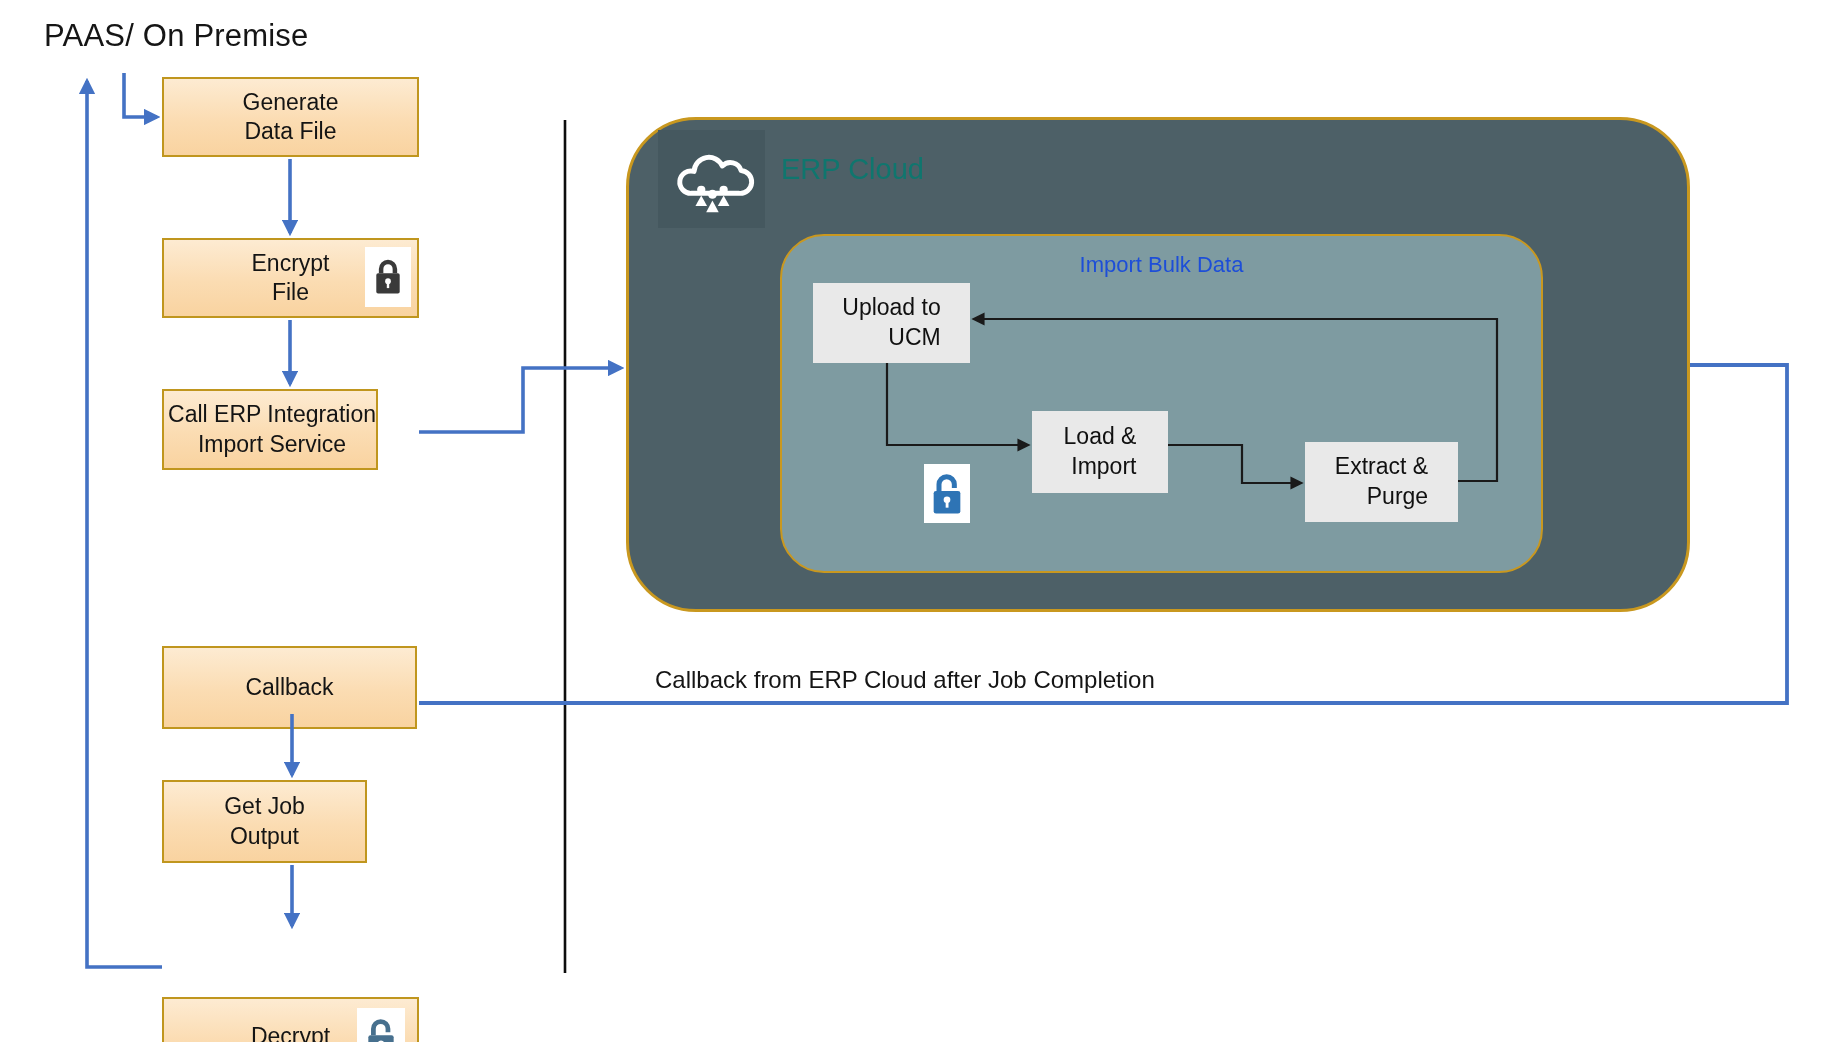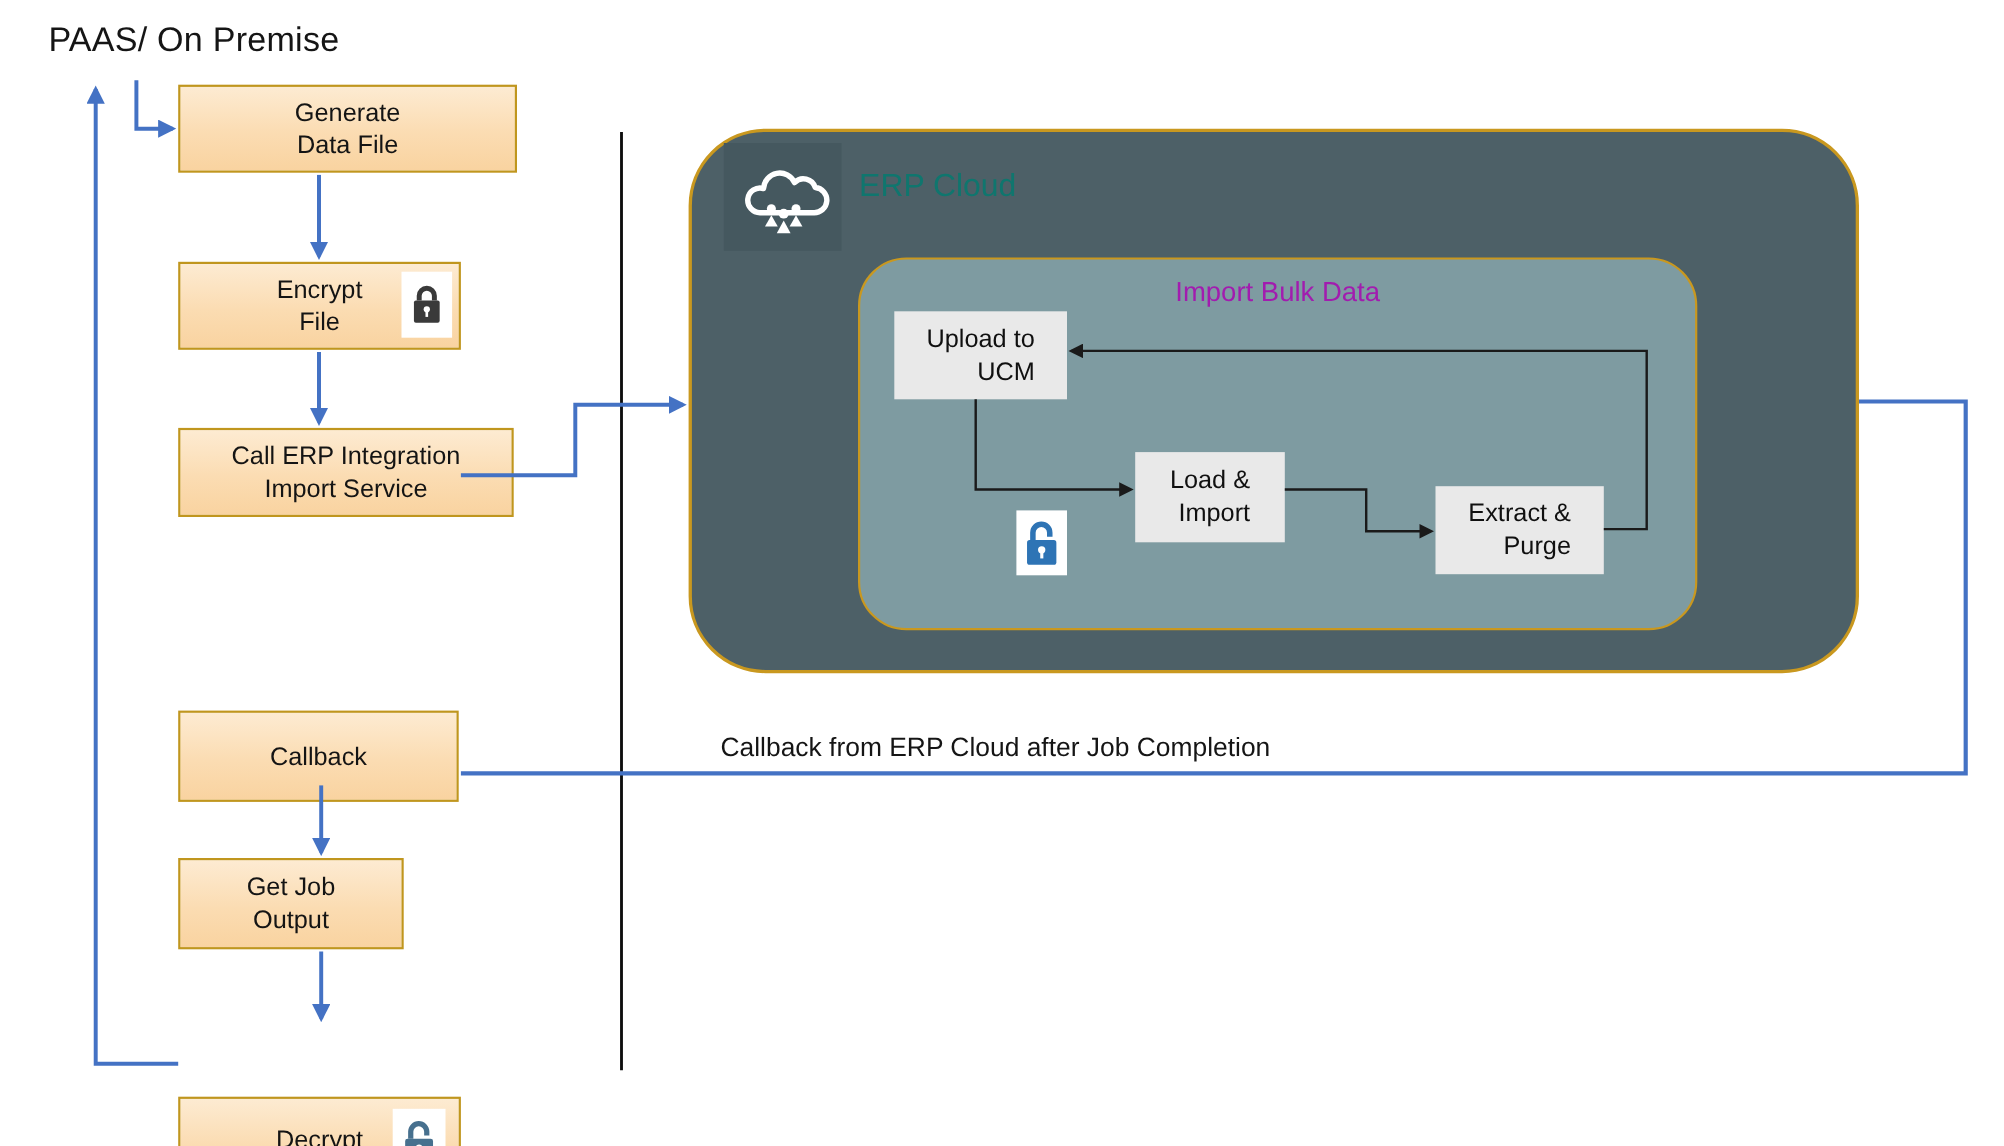--- a/index.html
+++ b/index.html
@@ -11,23 +11,23 @@
     position:absolute;left:44px;top:18px;font-size:31px;color:#151515;letter-spacing:.2px;
   }
   .peach-box{
     position:absolute;box-sizing:border-box;
     background:linear-gradient(180deg,#FDEBD2 0%,#FBDCB2 55%,#F9D3A0 100%);
     border:2px solid #C0961E;
     display:flex;align-items:center;justify-content:center;text-align:center;
     font-size:23px;line-height:1.28;color:#141414;
   }
   .peach-box .label{white-space:pre-line;}
-  #b-gen {left:162px;top:77px; width:308px;height:80px;}
+  #b-gen {left:162px;top:77px; width:257px;height:80px;}
   #b-enc {left:162px;top:238px;width:257px;height:80px;align-items:center;}
-  #b-call{left:162px;top:389px;width:305px;height:81px;}
+  #b-call{left:162px;top:389px;width:216px;height:81px;justify-content:flex-end;}
   #b-cb  {left:162px;top:646px;width:255px;height:83px;}
   #b-gjo {left:162px;top:780px;width:205px;height:83px;}
   #b-dec {left:162px;top:979px;width:257px;height:80px;margin-top:18px;}
   .lock-badge{
     position:absolute;background:#fff;display:flex;align-items:center;justify-content:center;
   }
   #lock-enc{right:6px;top:7px;width:46px;height:60px;}
   #lock-dec{right:12px;top:9px;width:48px;height:60px;}
   #lock-blue{left:924px;top:464px;width:46px;height:59px;position:absolute;background:#fff;
     display:flex;align-items:center;justify-content:center;}
@@ -39,21 +39,21 @@
     position:absolute;left:658px;top:130px;width:107px;height:98px;background:#45585F;
     display:flex;align-items:center;justify-content:center;
   }
   .erp-label{position:absolute;left:781px;top:153px;font-size:29px;color:#0f766e;}
   .panel{
     position:absolute;left:780px;top:234px;width:763px;height:339px;box-sizing:border-box;
     background:#7E9BA1;border:2px solid #C9981F;border-radius:44px;
   }
   .panel-title{
     position:absolute;left:780px;top:252px;width:763px;text-align:center;
-    font-size:25px;color:#a21caf;
+    font-size:22px;color:#1d4ed8;
   }
   .gray-box{
     position:absolute;background:#E9E9E9;
     display:flex;align-items:center;justify-content:center;text-align:right;
     font-size:23px;line-height:1.3;color:#101010;
   }
   .gray-box .label{white-space:pre-line;}
   #g-ucm {left:813px; top:283px;width:157px;height:80px;}
   #g-load{left:1032px;top:411px;width:136px;height:82px;}
   #g-ext {left:1305px;top:442px;width:153px;height:80px;}

